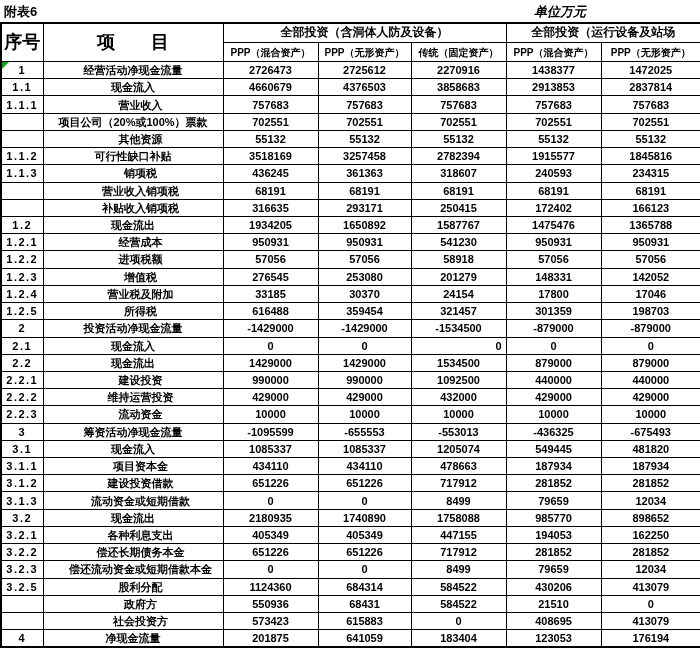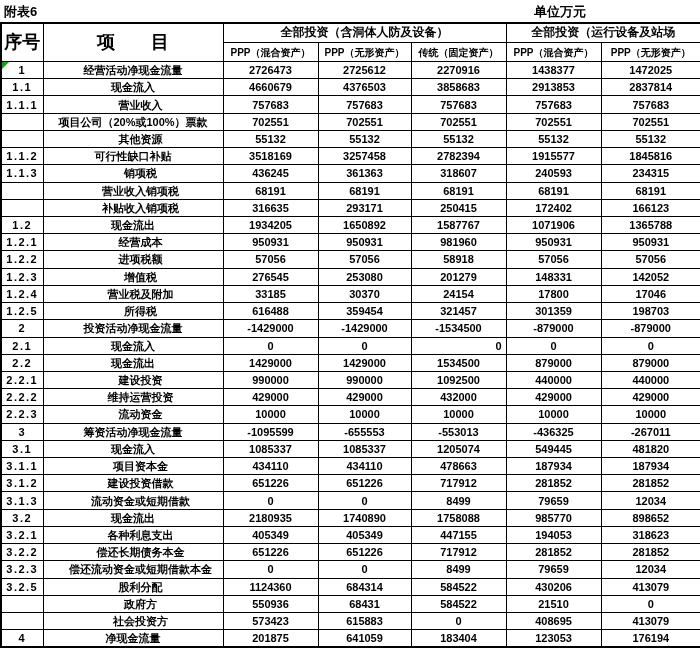--- a/index.html
+++ b/index.html
@@ -5,21 +5,21 @@
   html,body{margin:0;padding:0;}
   body{
     width:700px;height:648px;background:#ffffff;overflow:hidden;
     font-family:"Liberation Sans","DejaVu Sans",sans-serif;
     -webkit-font-smoothing:antialiased;
   }
   .page{position:relative;width:700px;height:648px;background:#fff;}
   .titlebar{position:relative;width:604px;height:22px;}
   .sheet-label{position:absolute;left:4px;top:3px;font-size:13px;font-weight:bold;color:#000;}
   .page-title{position:absolute;left:310px;top:1px;transform:translateX(-50%);font-size:16px;font-weight:bold;color:#000;letter-spacing:1px;white-space:nowrap;}
-  .unit-label{position:absolute;right:18px;top:3px;font-size:13px;font-weight:bold;color:#000;}
+  .unit-label{position:absolute;right:18px;top:3px;font-size:13px;font-weight:bold;color:#000;font-style:italic;}
   table.cash{
     border-collapse:collapse;table-layout:fixed;
     width:700px;height:626px;
     border:2px solid #000;
   }
   table.cash th, table.cash td{
     border:1px solid #000;
     padding:0;margin:0;
     font-weight:bold;color:#000;
     overflow:hidden;white-space:nowrap;
@@ -156,29 +156,29 @@
           <td class="num">250415</td>
           <td class="num">172402</td>
           <td class="num">166123</td>
         </tr>
         <tr>
           <td class="sn">1.2</td>
           <td class="item">现金流出</td>
           <td class="num">1934205</td>
           <td class="num">1650892</td>
           <td class="num">1587767</td>
-          <td class="num">1071906</td>
+          <td class="num">1475476</td>
           <td class="num">1365788</td>
         </tr>
         <tr>
           <td class="sn">1.2.1</td>
           <td class="item ind1">经营成本</td>
           <td class="num">950931</td>
           <td class="num">950931</td>
-          <td class="num">981960</td>
+          <td class="num">541230</td>
           <td class="num">950931</td>
           <td class="num">950931</td>
         </tr>
         <tr>
           <td class="sn">1.2.2</td>
           <td class="item ind1">进项税额</td>
           <td class="num">57056</td>
           <td class="num">57056</td>
           <td class="num">58918</td>
           <td class="num">57056</td>
@@ -265,21 +265,21 @@
           <td class="num">10000</td>
           <td class="num">10000</td>
         </tr>
         <tr>
           <td class="sn">3</td>
           <td class="item">筹资活动净现金流量</td>
           <td class="num">-1095599</td>
           <td class="num">-655553</td>
           <td class="num">-553013</td>
           <td class="num">-436325</td>
-          <td class="num">-267011</td>
+          <td class="num">-675493</td>
         </tr>
         <tr>
           <td class="sn">3.1</td>
           <td class="item">现金流入</td>
           <td class="num">1085337</td>
           <td class="num">1085337</td>
           <td class="num">1205074</td>
           <td class="num">549445</td>
           <td class="num">481820</td>
         </tr>
@@ -319,21 +319,21 @@
           <td class="num">985770</td>
           <td class="num">898652</td>
         </tr>
         <tr>
           <td class="sn">3.2.1</td>
           <td class="item ind1">各种利息支出</td>
           <td class="num">405349</td>
           <td class="num">405349</td>
           <td class="num">447155</td>
           <td class="num">194053</td>
-          <td class="num">318623</td>
+          <td class="num">162250</td>
         </tr>
         <tr>
           <td class="sn">3.2.2</td>
           <td class="item ind1">偿还长期债务本金</td>
           <td class="num">651226</td>
           <td class="num">651226</td>
           <td class="num">717912</td>
           <td class="num">281852</td>
           <td class="num">281852</td>
         </tr>

